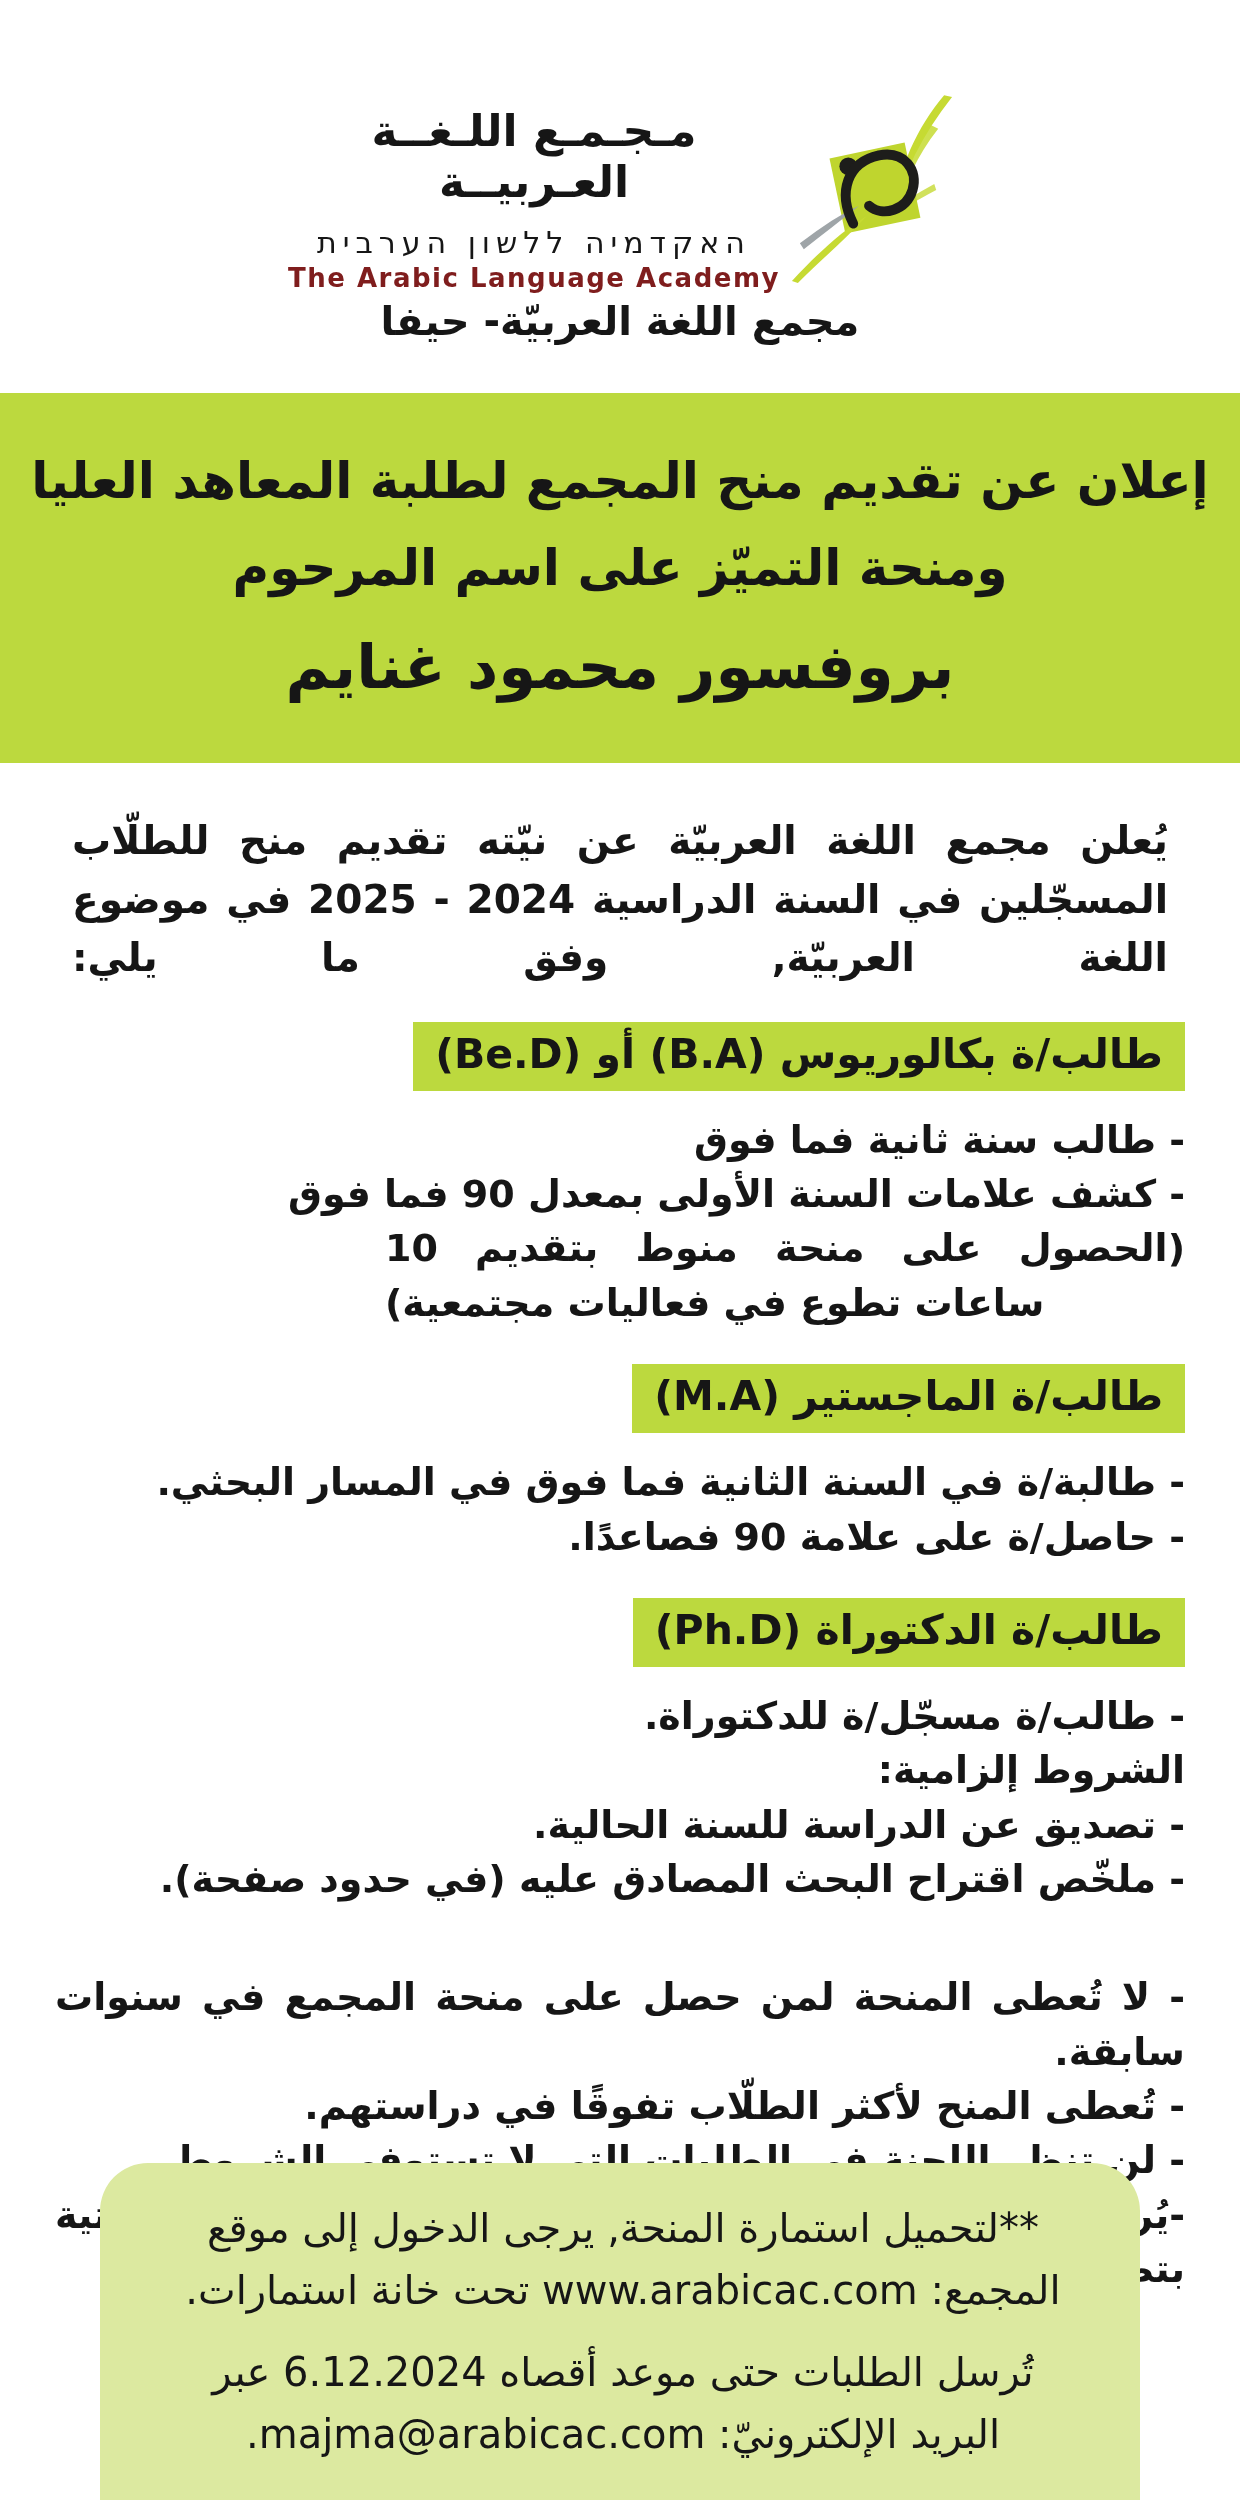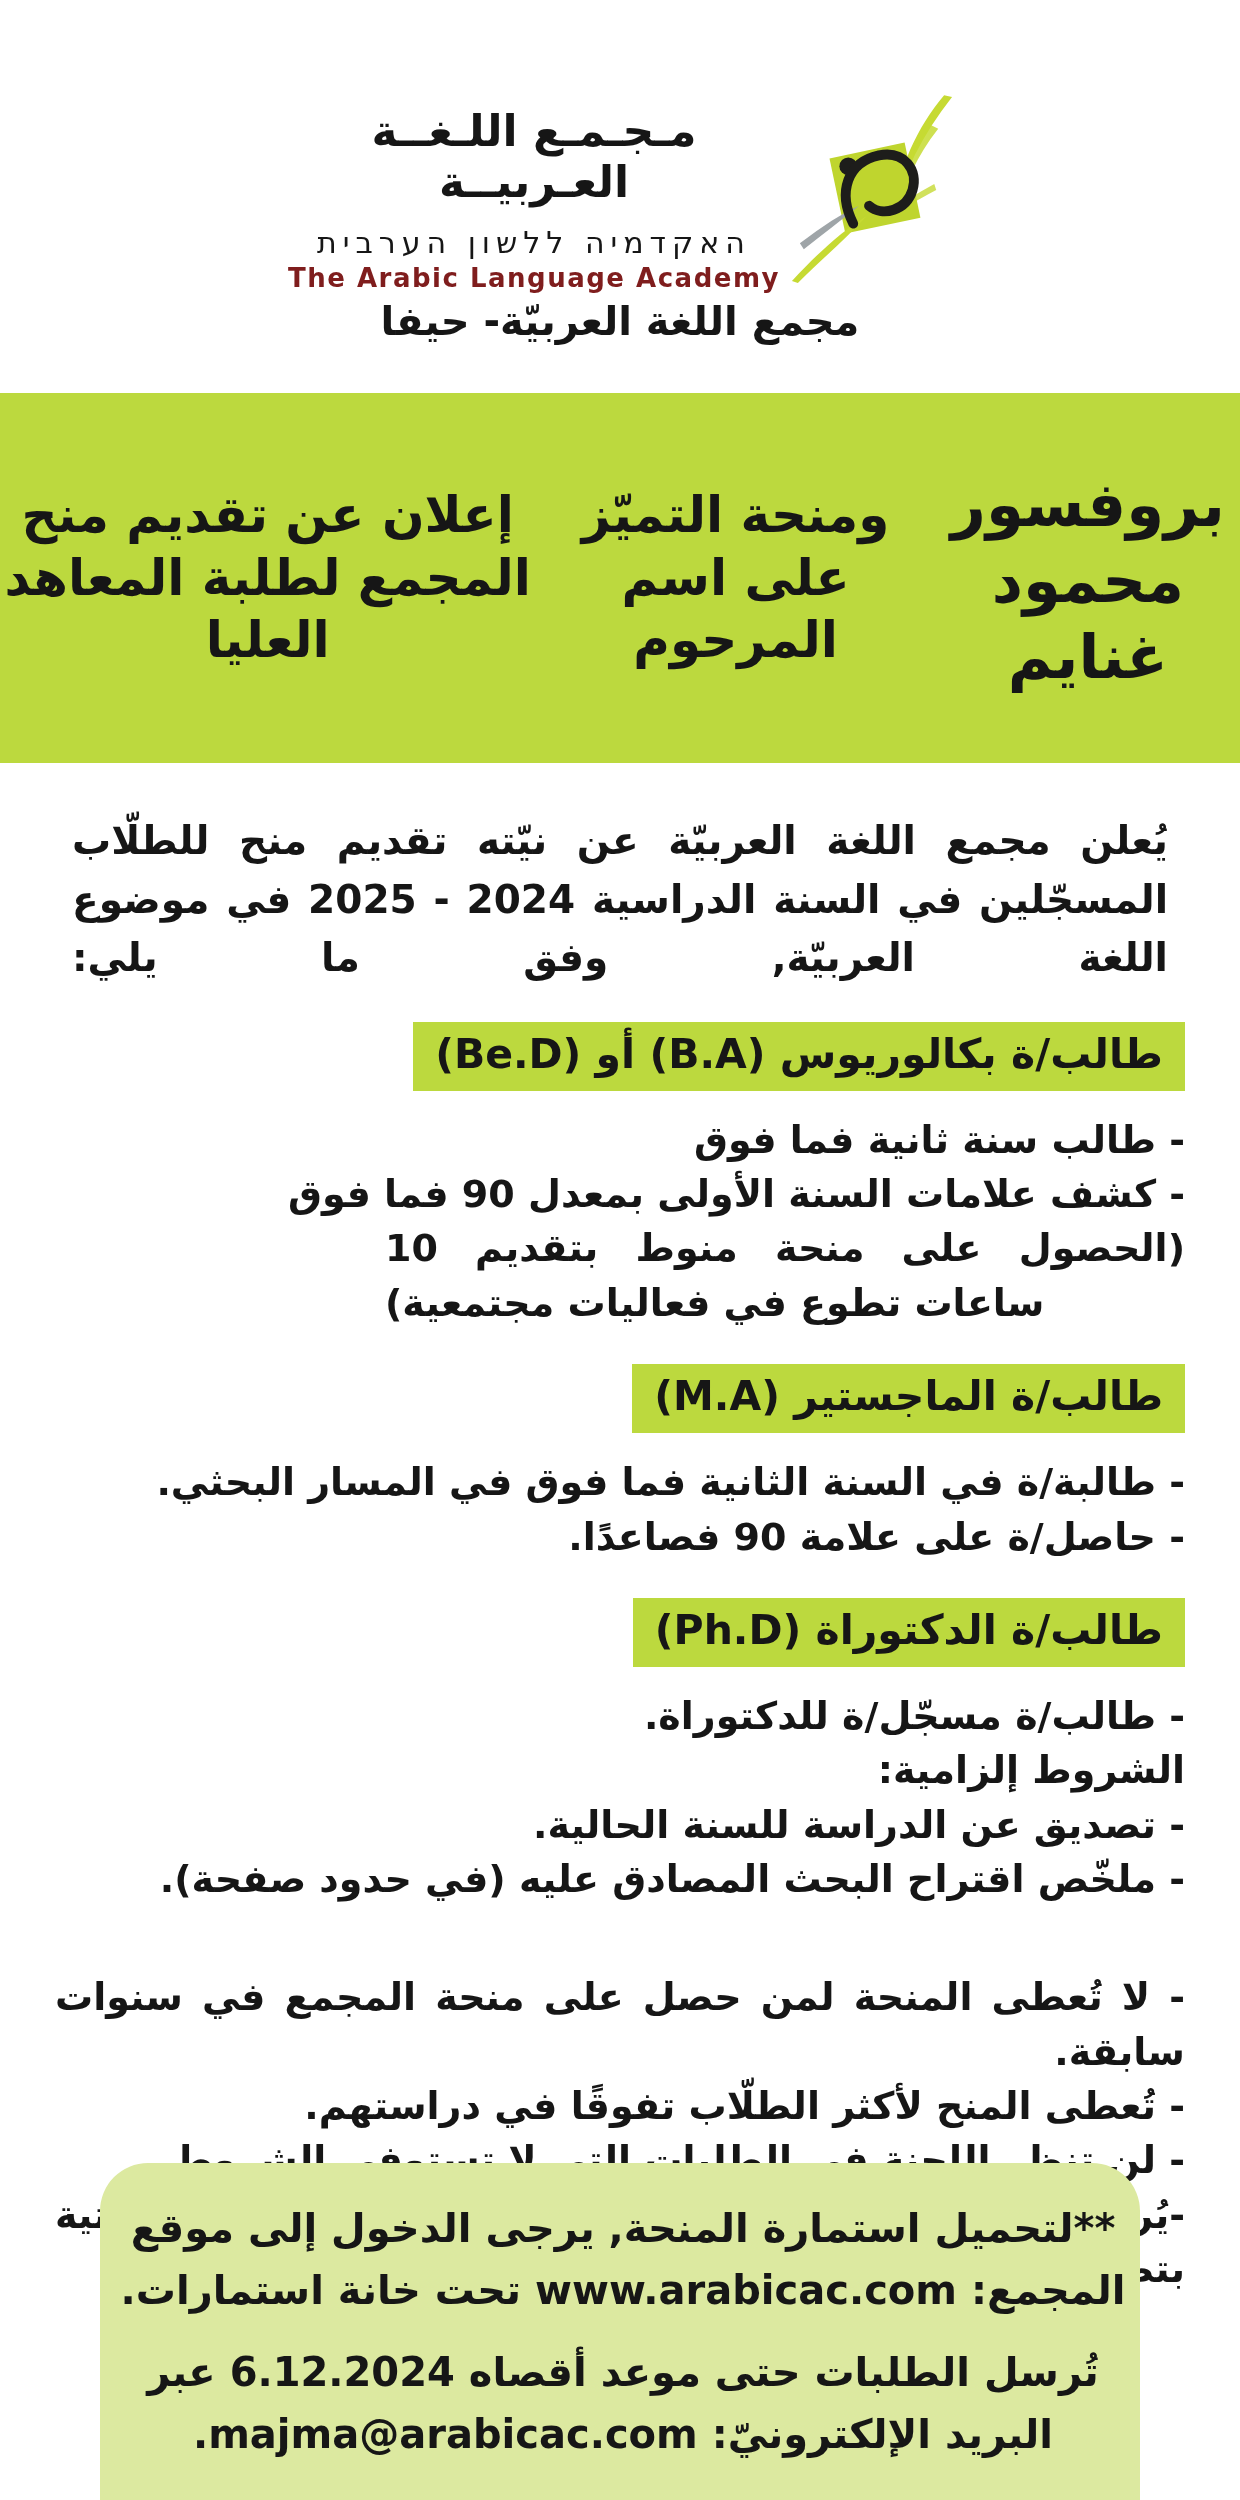--- a/index.html
+++ b/index.html
@@ -13,39 +13,39 @@
   .logo-text{width:500px;text-align:center;}
   .logo-ar{font-size:44px;font-weight:bold;direction:rtl;letter-spacing:1px;line-height:1.15;}
   .logo-he{font-size:30px;direction:rtl;letter-spacing:6px;margin-top:18px;line-height:1.2;}
   .logo-en{font-size:26px;font-weight:bold;color:#7f1d1d;letter-spacing:1.5px;margin-top:2px;}
   .logo-mark{width:168px;height:192px;margin-top:-12px;flex:0 0 auto;}
   
   .org-line{position:absolute;top:298px;left:0;width:100%;text-align:center;
     direction:rtl;font-size:40px;font-weight:bold;}
   
   .banner{position:absolute;top:393px;left:0;width:100%;height:370px;background:var(--accent,#bcd93e);
-    display:flex;flex-direction:row;align-items:center;justify-content:center;gap:24px;}
+    display:flex;flex-direction:column;align-items:center;justify-content:center;gap:24px;}
   .banner div{direction:rtl;text-align:center;line-height:1.25;}
   .banner .b1,.banner .b2{font-size:50px;font-weight:bold;}
   .banner .b3{font-size:61px;font-weight:bold;margin-top:6px;}
   
   .content{position:absolute;top:795px;right:55px;left:55px;
     direction:rtl;text-align:justify;font-weight:bold;}
   .intro{font-size:39px;line-height:1.5;margin:17px;text-align-last:justify;}
   .sec-head-wrap{text-align:right;margin:34px 0 22px;}
   .sec-head{display:inline-block;background:var(--accent,#bcd93e);
     font-size:41px;font-weight:bold;padding:8px 22px 12px;margin:0;line-height:1.2;}
   .items p,.notes p{font-size:38px;line-height:1.43;margin:0;}
   .paren{max-width:800px;text-align:justify;text-align-last:left;}
   .notes{margin-top:64px;}
   .notes .wrapnote{text-align:justify;}
   
   .note-box{position:absolute;left:100px;right:100px;top:2163px;bottom:0;
     background:var(--footer-box,#dce9a0);border-radius:48px 48px 0 0;
-    direction:rtl;text-align:center;font-weight:bold;padding-top:34px;box-sizing:border-box;padding-left:6px;}
+    direction:rtl;text-align:center;font-weight:normal;padding-top:34px;box-sizing:border-box;padding-left:6px;}
   .note-box p{font-size:40px;line-height:1.55;margin:0;}
   .note-box p.gap{margin-top:20px;}
 </style>
 </head>
 <body>
 
 <div class="page">
 
   <header class="logo-row">
     <div class="logo-text">

